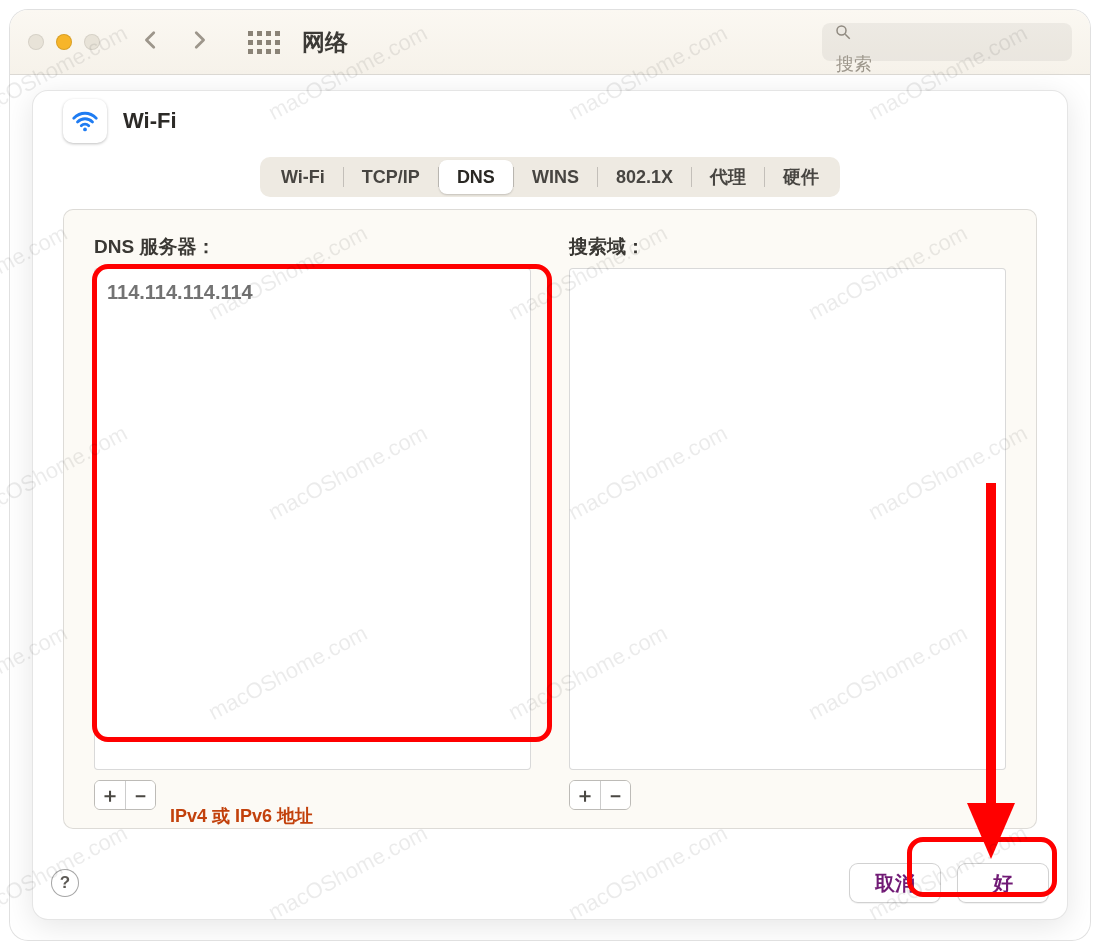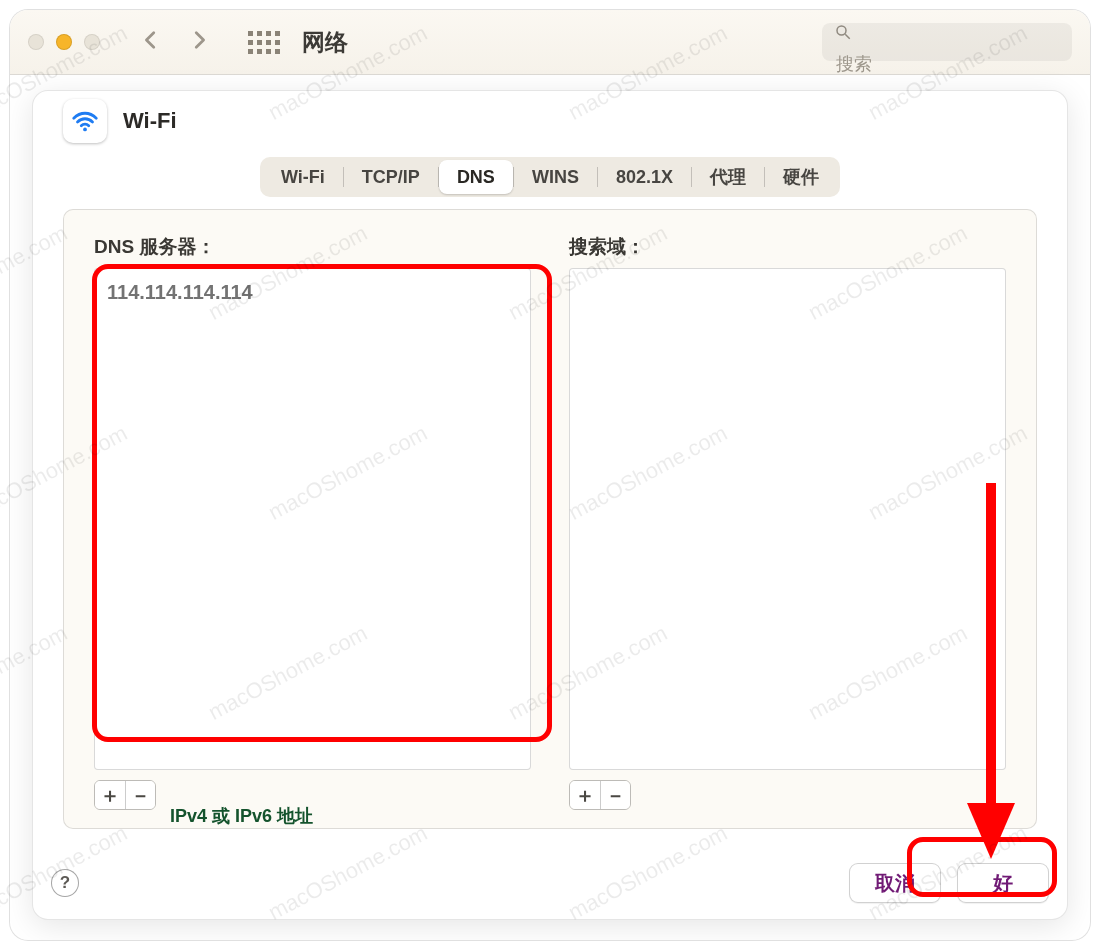--- a/index.html
+++ b/index.html
@@ -84,21 +84,21 @@
   .col-label { font-size:19px; color:#3a3834; margin-bottom:8px;}
   .listbox {
     flex:1; background:#fff; border:1px solid rgba(0,0,0,0.15); border-radius:4px;
     padding:10px 12px; font-size:20px; color:#737373; overflow:auto;
   }
   .list-row { padding:2px 0; }
   .below-row { display:flex; align-items:center; gap:14px; margin-top:10px; height:30px;}
   .pm-group { display:flex; border:1px solid rgba(0,0,0,0.25); border-radius:6px; overflow:hidden;}
   .pm-btn { width:30px; height:28px; display:flex; align-items:center; justify-content:center; font-size:20px; color:#4a4843; background:#fff;}
   .pm-btn + .pm-btn { border-left:1px solid rgba(0,0,0,0.2);}
-  .hint { font-size:18px; color:#14532d;margin-top:41px;}
+  .hint { font-size:18px; color:#c2410c;margin-top:41px;}
 
   .highlight-dns {
     position:absolute; left:28px; top:54px; width:460px; height:478px;
     border:5px solid #ff0000; border-radius:16px; pointer-events:none;
   }
 
   .footer-row {
     position:absolute; left:0; right:0; bottom:16px; display:flex; align-items:center;
     padding:0 18px; gap:16px;
   }

